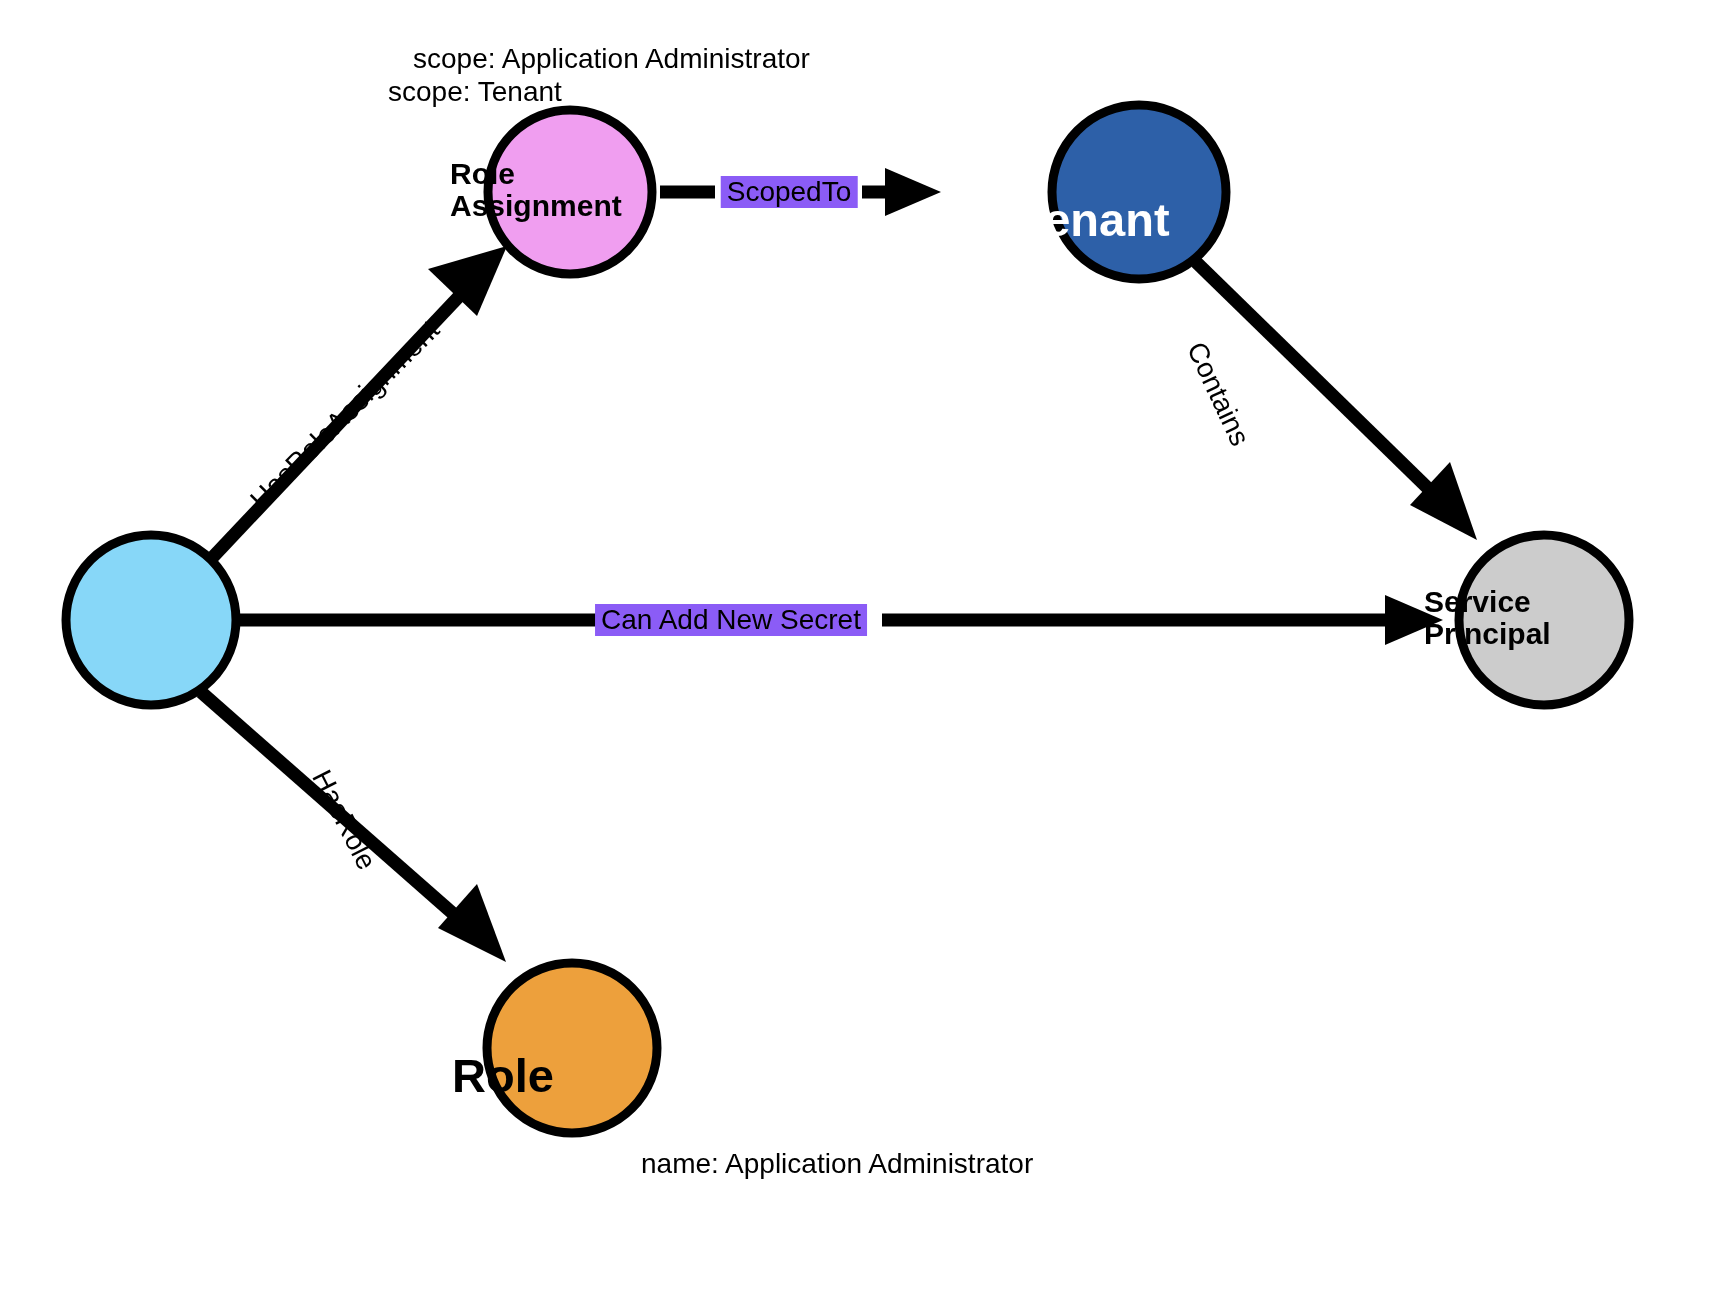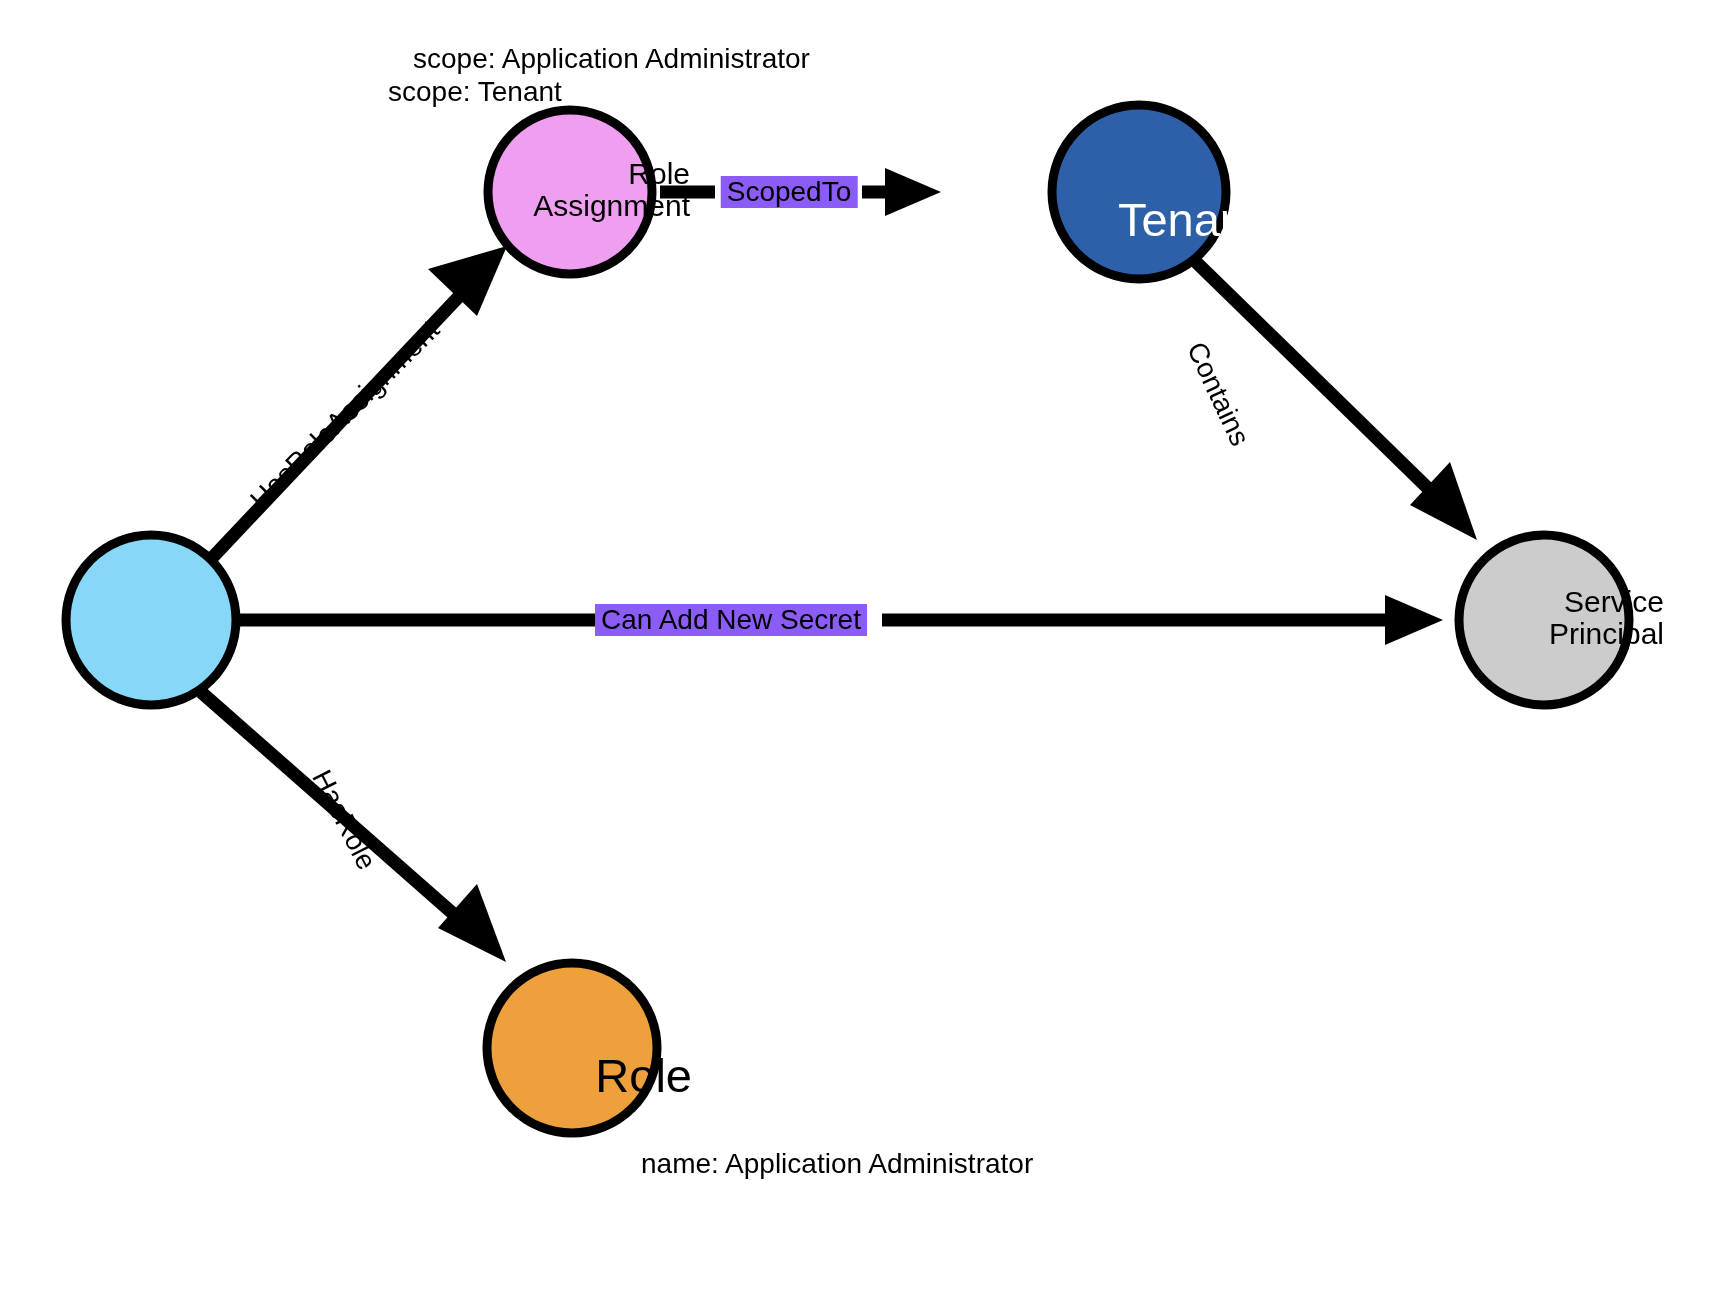--- a/index.html
+++ b/index.html
@@ -33,25 +33,26 @@
   .edge-line {
     stroke: #000000;
     stroke-width: 13;
     fill: none;
   }
   .edge-arrowhead {
     fill: #000000;
   }
   .node-label {
     position: absolute;
-    text-align: right;
+    text-align: left;
     color: #000000;
     line-height: 1.07;
     pointer-events: none;
     white-space: pre-line;
+    font-weight: bold;
   }
   .node-label.big {
     font-size: 47px;
     margin-top: 28px;
   }
   .node-label.small {
     font-size: 30px;
   }
   .node-label.light {
     color: #ffffff;

